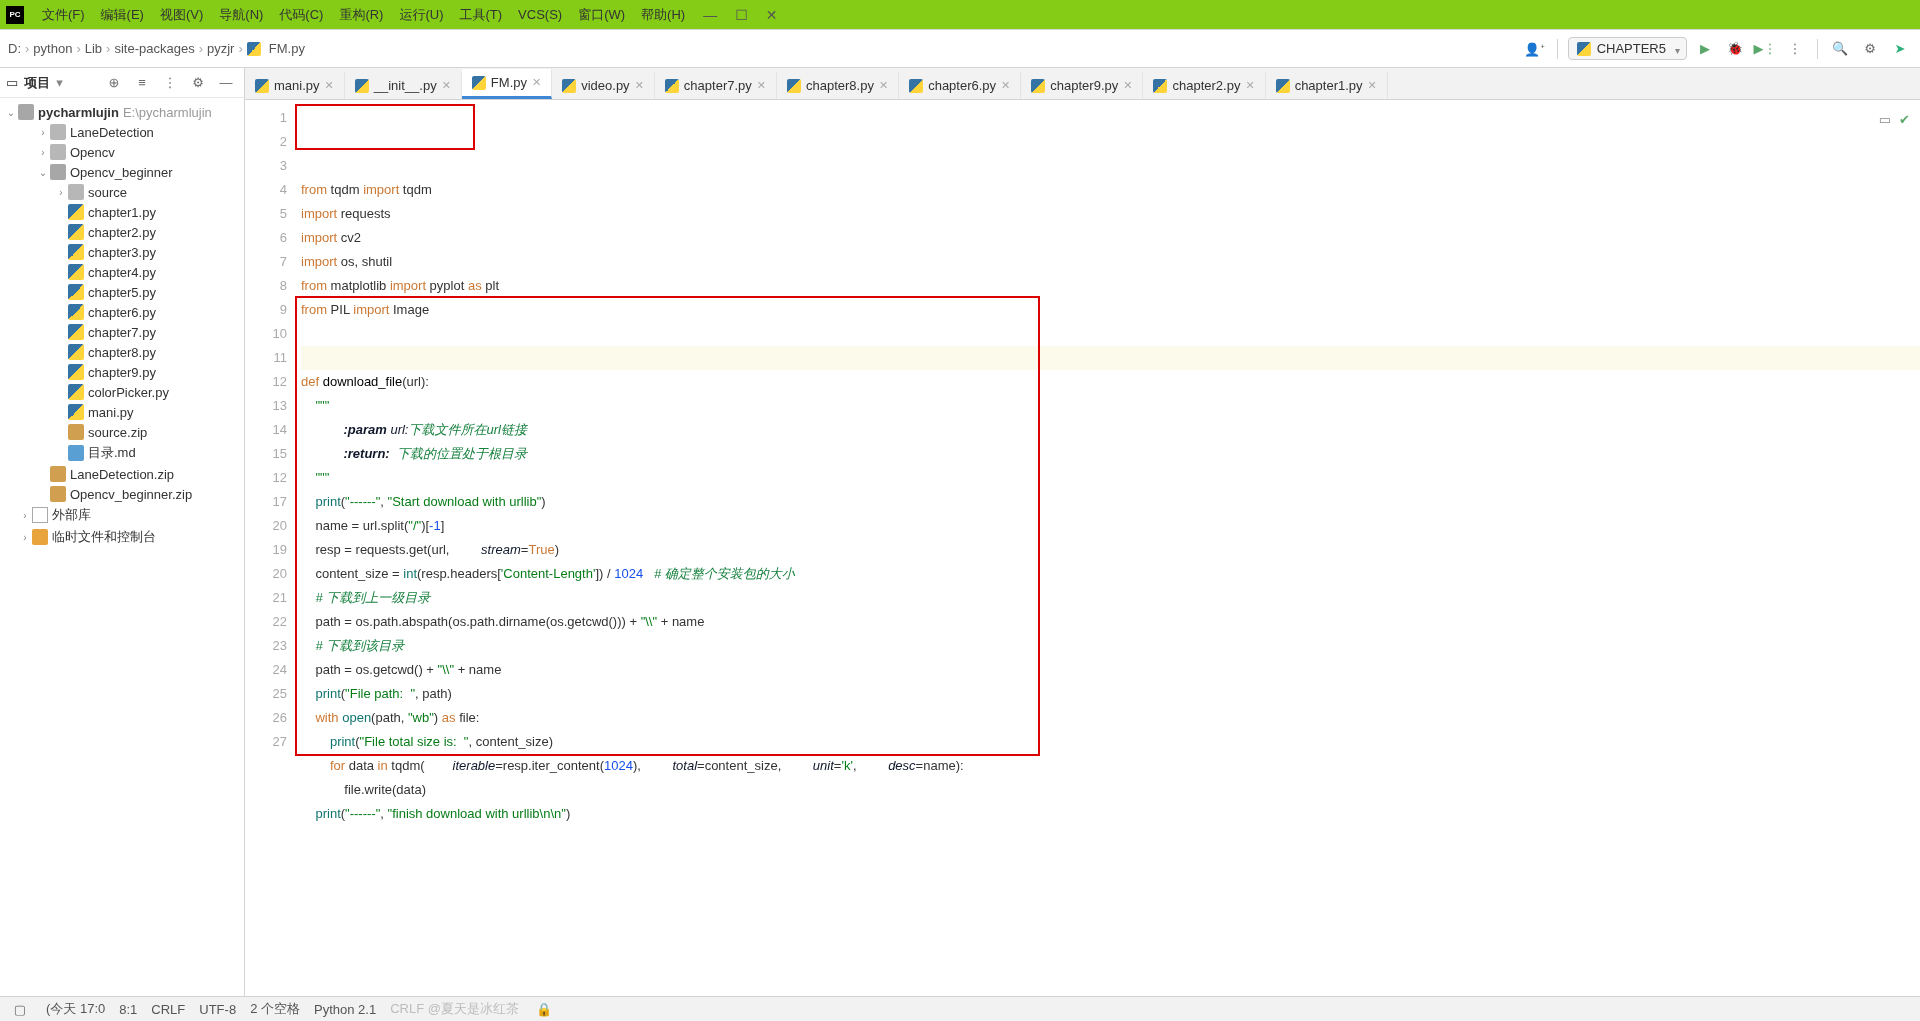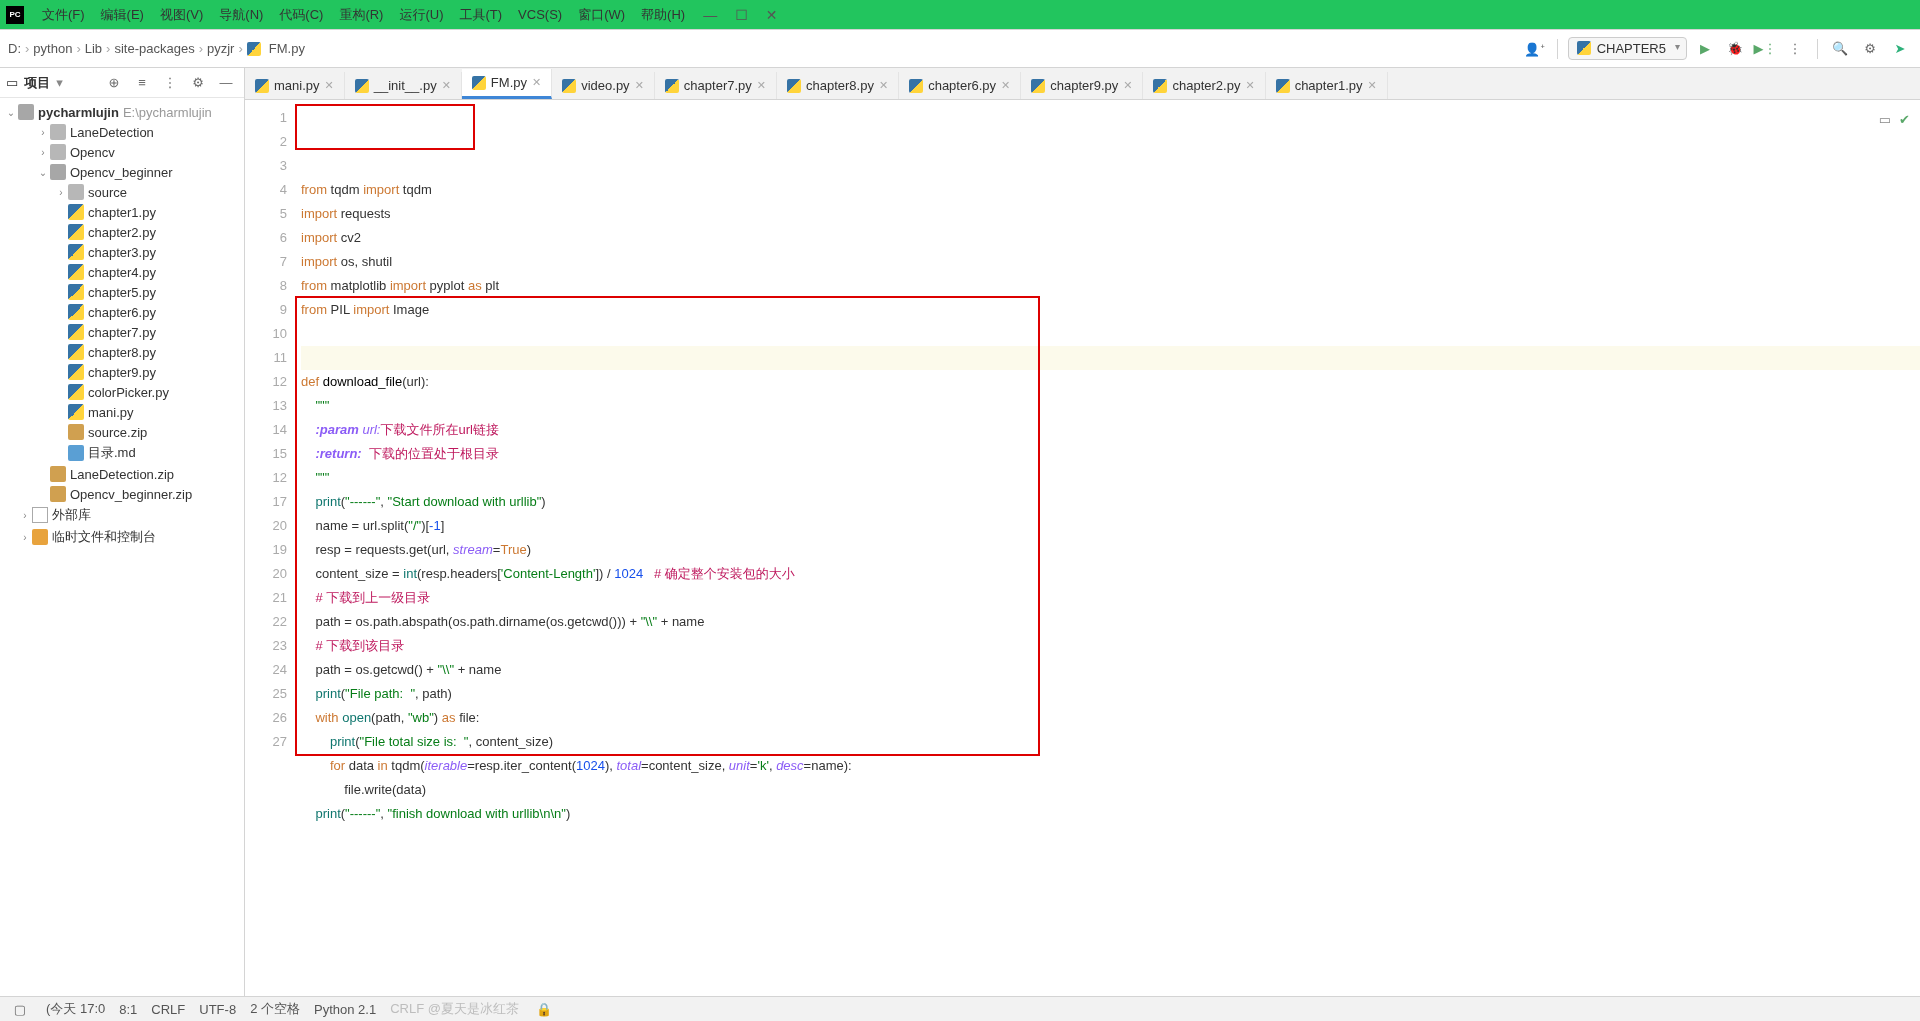--- a/index.html
+++ b/index.html
@@ -1,33 +1,33 @@
 <!DOCTYPE html>
 <html><head>
 <meta charset="utf-8">
 <style>
 * { margin:0; padding:0; box-sizing:border-box; font-family:"Microsoft YaHei","Segoe UI",Arial,sans-serif; font-size:13px; }
 body { background:#fff; color:#333; overflow:hidden; width:1920px; height:1021px; }
 
 
-.menubar { height:30px; background:#22c55e; display:flex; align-items:center; padding:0 6px; border-bottom:1px solid #d4d4d4; }
+.menubar { height:30px; background:#84cc16; display:flex; align-items:center; padding:0 6px; border-bottom:1px solid #d4d4d4; }
 .menubar .logo { width:18px; height:18px; background:#000; margin-right:10px; display:flex; align-items:center; justify-content:center; }
 .menubar .logo::before { content:"PC"; color:#fff; font-size:8px; font-weight:bold; }
 .menubar .mi { padding:3px 8px; cursor:pointer; color:#333; }
 .menubar .title { flex:1; text-align:center; color:#555; }
 .winctl { display:flex; gap:18px; padding:0 10px; color:#555; }
 .winctl span { cursor:pointer; font-size:14px; }
 
 
 .toolbar { height:38px; background:#fff; border-bottom:1px solid #d4d4d4; display:flex; align-items:center; padding:0 8px; }
 .bc { display:flex; align-items:center; color:#555; font-size:12px; gap:4px; }
 .bc .sep { color:#aaa; }
 .toolbar .right { margin-left:auto; display:flex; align-items:center; gap:6px; }
 .icoBtn { width:24px; height:24px; display:flex; align-items:center; justify-content:center; cursor:pointer; color:#6a6a6a; }
-.runsel { background:#f6f6f6; border:1px solid #ccc; padding:3px 20px 3px 8px; border-radius:4px; display:flex; align-items:flex-start; gap:6px; position:relative; }
+.runsel { background:#f6f6f6; border:1px solid #ccc; padding:3px 20px 3px 8px; border-radius:4px; display:flex; align-items:flex-end; gap:6px; position:relative; }
 .runsel::after { content:"▾"; position:absolute; right:6px; color:#888; font-size:10px; }
 .pyic { width:14px; height:14px; background:linear-gradient(135deg,#3673a5 50%,#ffd43b 50%); border-radius:2px; }
 .run-ic { color:#59a869; }
 .bug-ic { color:#59a869; }
 .sep-v { width:1px; height:20px; background:#d4d4d4; margin:0 4px; }
 
 
 .main { display:flex; height:calc(100% - 30px - 38px - 25px); }
 
 
@@ -58,22 +58,22 @@
 .code-wrap { flex:1; display:flex; overflow:hidden; position:relative; }
 .gut { width:50px; background:#fff; color:#aaa; text-align:right; padding:6px 8px 6px 0; font-family:Consolas,monospace; font-size:13px; line-height:24px; }
 .gut div { height:24px; }
 .code { flex:1; padding:6px 0 6px 6px; font-family:Consolas,monospace; font-size:13px; line-height:24px; white-space:pre; position:relative; }
 .code .ln { height:24px; position:relative; }
 .hl-line { background:#fcfaeb; }
 .kw2 { color:#cc7832; }
 .fn { color:#000; }
 .str { color:#067d17; }
 .num { color:#1750eb; }
-.cmt { color:#be185d; }
-.param { color:#8b5cf6; font-style:italic; }
+.cmt { color:#15803d;font-style:italic; }
+.param { color:#0f172a; font-style:italic;margin-left:28px; }
 .ident { color:#0f766e; }
 .redbox { position:absolute; border:2px solid #d00; pointer-events:none; }
 .code-icons { position:absolute; top:8px; right:10px; display:flex; gap:8px; color:#888; }
 
 
 .status { height:25px; background:#f2f2f2; border-top:1px solid #d4d4d4; display:flex; align-items:center; padding:0 8px; font-size:12px; color:#555; gap:14px; }
 .status .msg { flex:1; overflow:hidden; text-overflow:ellipsis; white-space:nowrap; }
 .status .icoBtn { color:#6a6a6a; }
 </style>
 </head>

